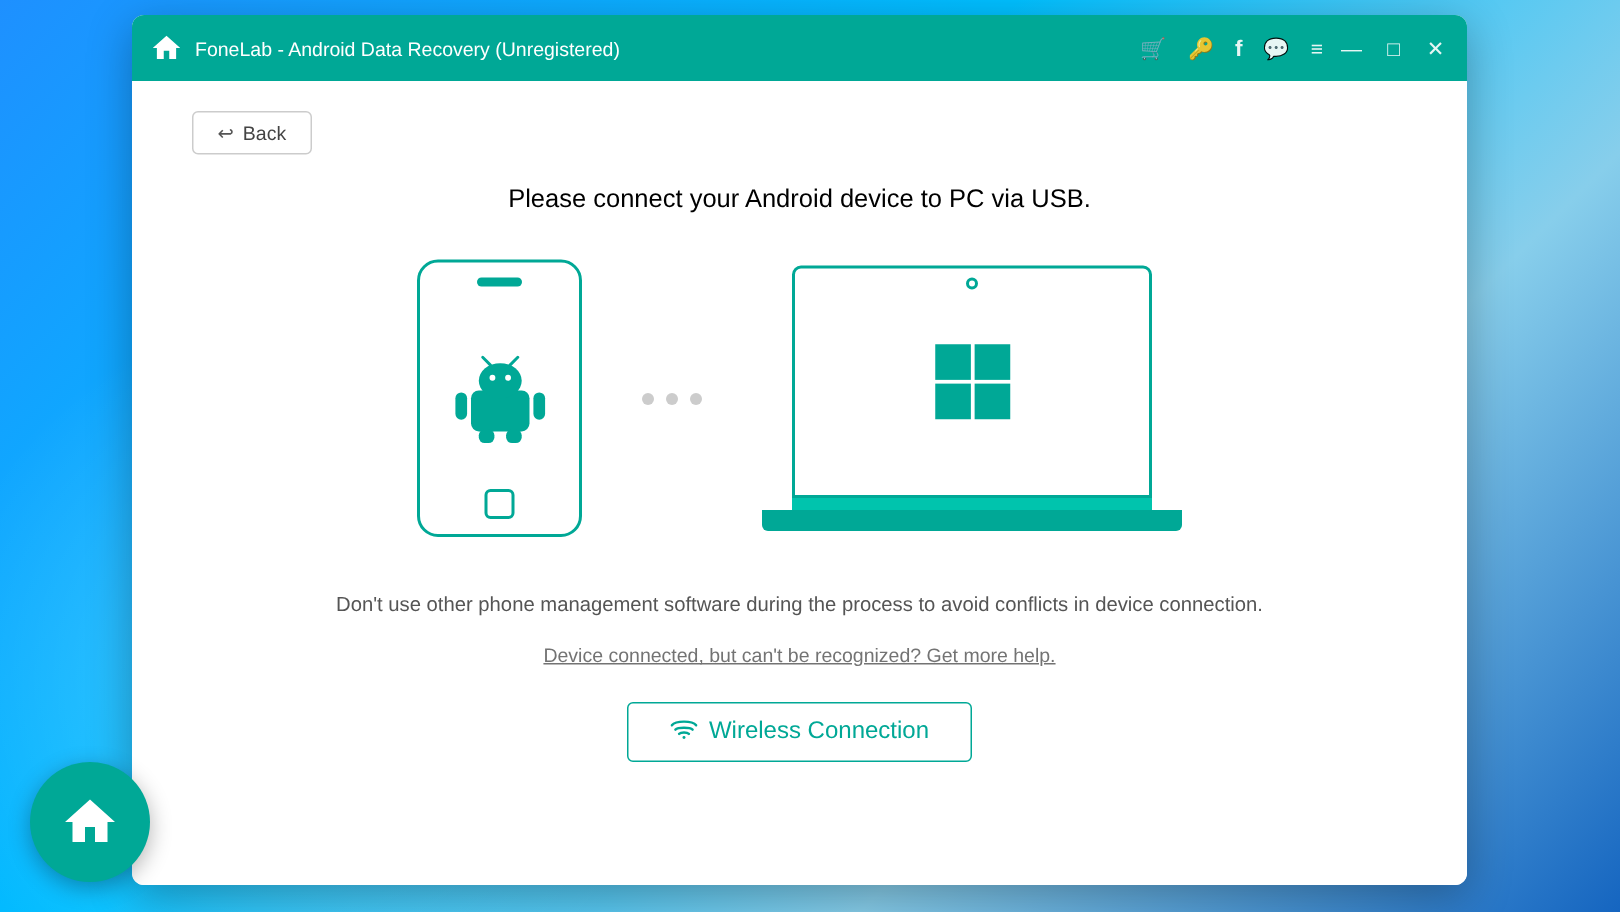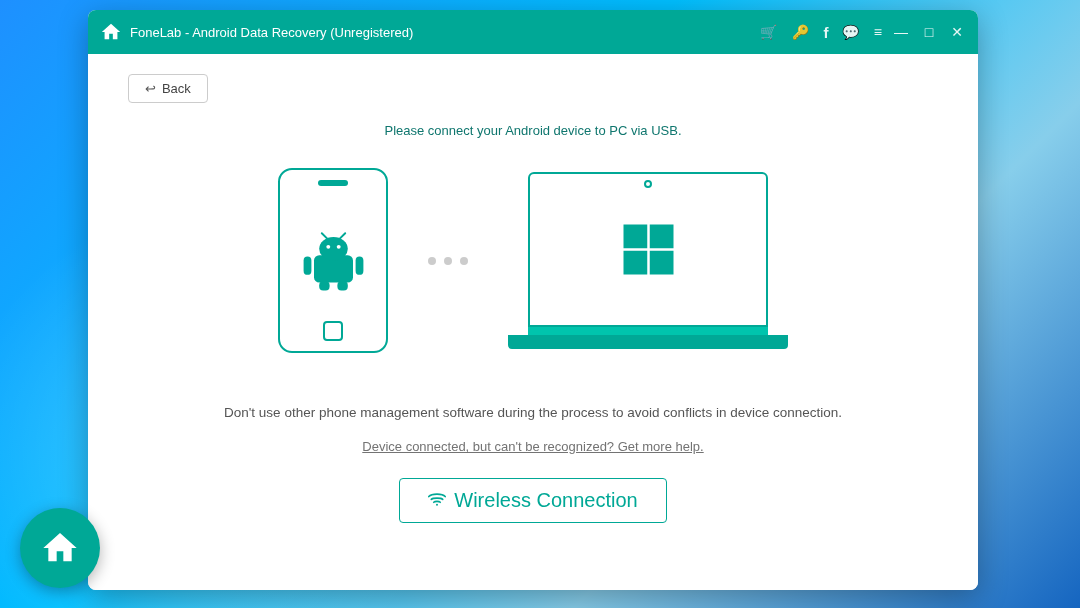--- a/index.html
+++ b/index.html
@@ -152,22 +152,22 @@
       margin-bottom: 20px;
     }
 
     .back-arrow {
       font-size: 13px;
       color: #555;
     }
 
     
     .instruction-text {
-      font-size: 13px;
-      color: #0f766e;
+      font-size: 17px;
+      color: #000000;
       margin-bottom: 30px;
       text-align: center;
     }
 
     
     .device-area {
       display: flex;
       align-items: center;
       justify-content: center;
       gap: 40px;
@@ -279,42 +279,40 @@
     }
 
     
     .warning-text {
       font-size: 13.5px;
       color: #555;
       text-align: center;
       margin-bottom: 16px;
       max-width: 680px;
       line-height: 1.5;
-      margin-top: 15px;
     }
 
     
     .help-link {
       font-size: 13px;
       color: #737373;
       text-decoration: underline;
       cursor: pointer;
       margin-bottom: 24px;
     }
 
     
     .wireless-btn {
       display: flex;
-      align-items: center;
       gap: 8px;
       border: 1.5px solid #00a896;
       border-radius: 4px;
       padding: 10px 28px;
       cursor: pointer;
-      font-size: 20px;
+      font-size: 16px;
       color: #00a896;
       background: white;
     }
 
     .wifi-icon {
       font-size: 14px;
     }
   </style>
 </head>
 <body>

